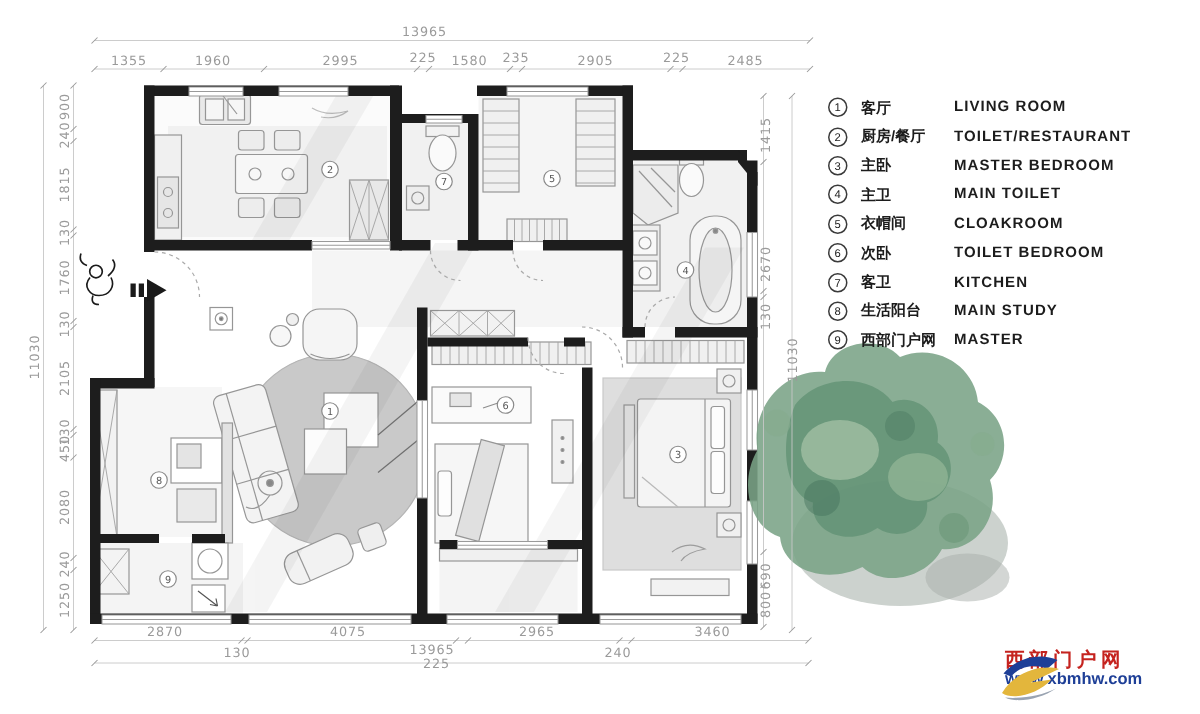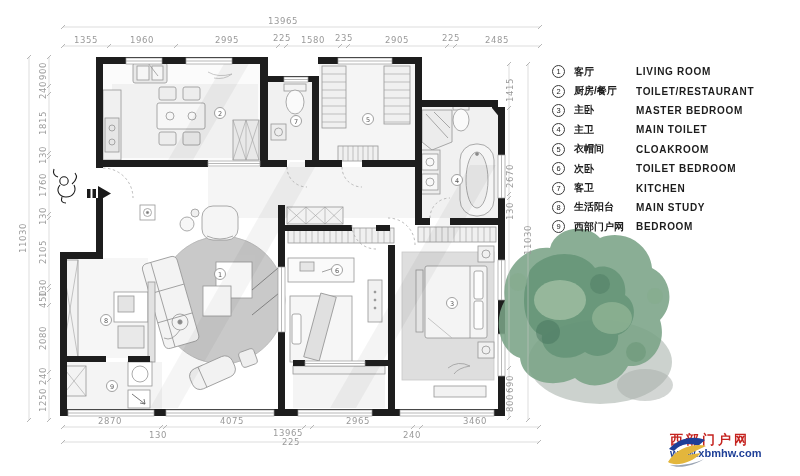--- a/index.html
+++ b/index.html
@@ -591,21 +591,21 @@
         <span class="lg-en">KITCHEN</span>
       </div>
   <div class="lg-row">
         <span class="lg-circ">8</span>
         <span class="lg-zh">生活阳台</span>
         <span class="lg-en">MAIN STUDY</span>
       </div>
   <div class="lg-row">
         <span class="lg-circ">9</span>
         <span class="lg-zh">西部门户网</span>
-        <span class="lg-en">BEDROOM</span>
+        <span class="lg-en">MASTER</span>
       </div>
 </div>
 
 <div class="watermark">
   <svg width="42" height="36" viewBox="0 0 42 36">
     <path d="M3 17 C12 6 28 3 39 8 L32 14 C24 10 14 12 8 19 Z" fill="#1e3f97"></path>
     <path d="M2 30 C11 15 29 11 40 14 L21 23 L35 21 C26 31 9 35 2 30 Z" fill="#e3b63c"></path>
     <path d="M4 33 C14 34 28 32 38 27 C28 34 12 37 4 33 Z" fill="#9aa4b2"></path>
   </svg>
   <div class="wm-text">

